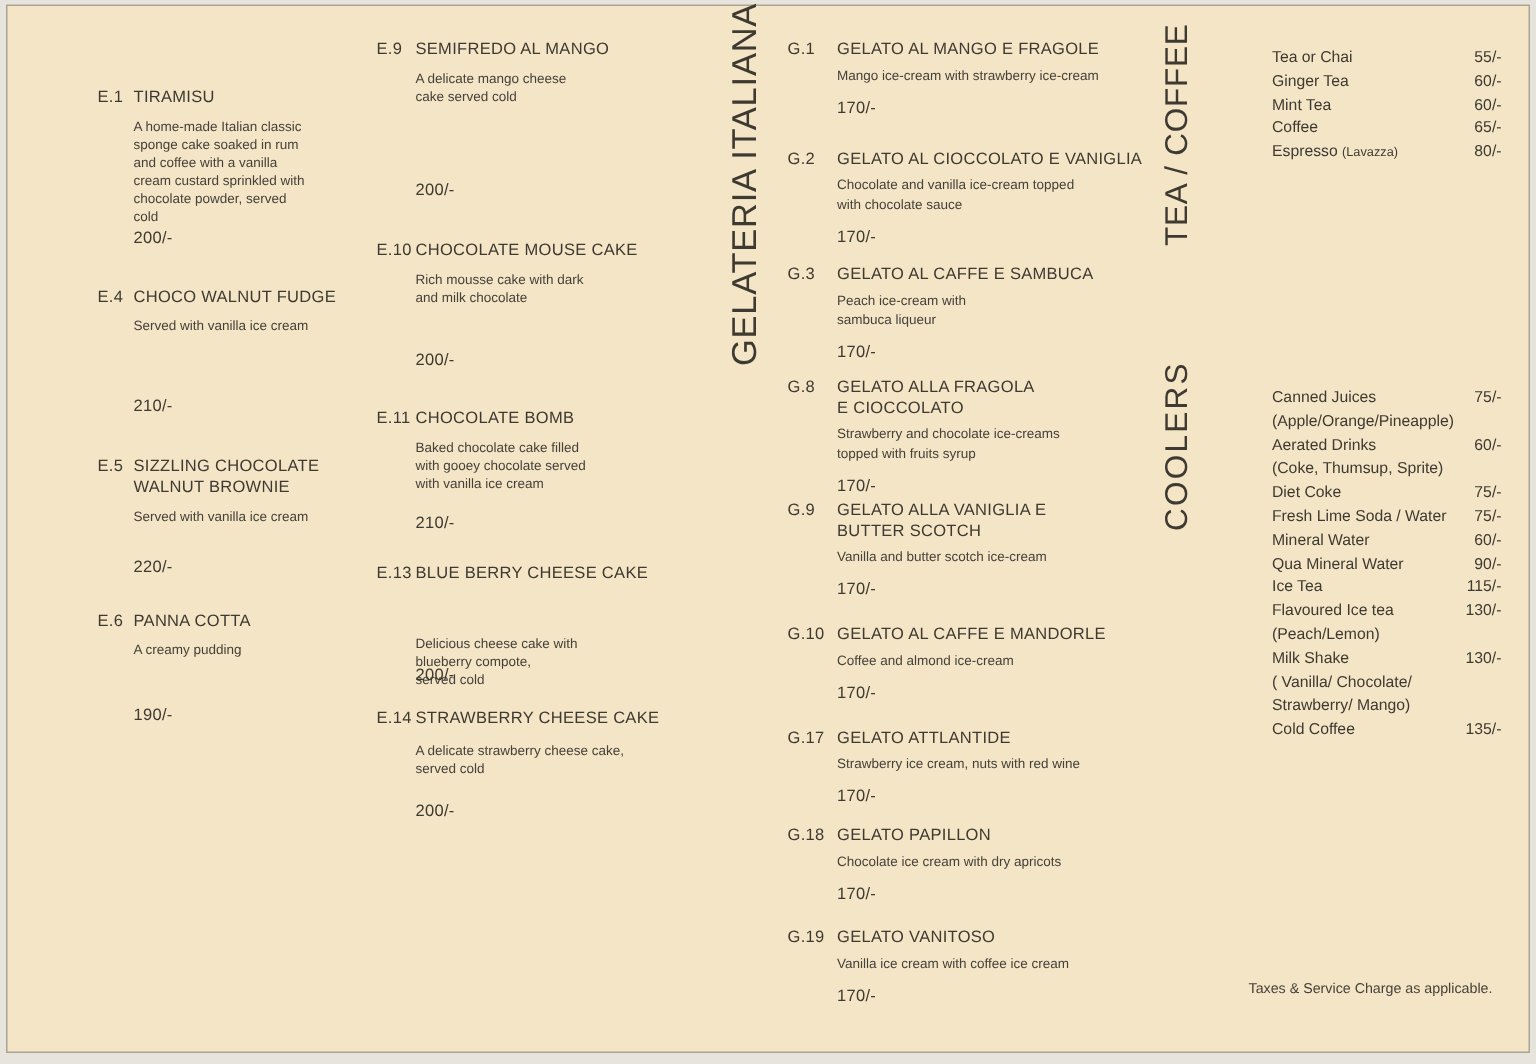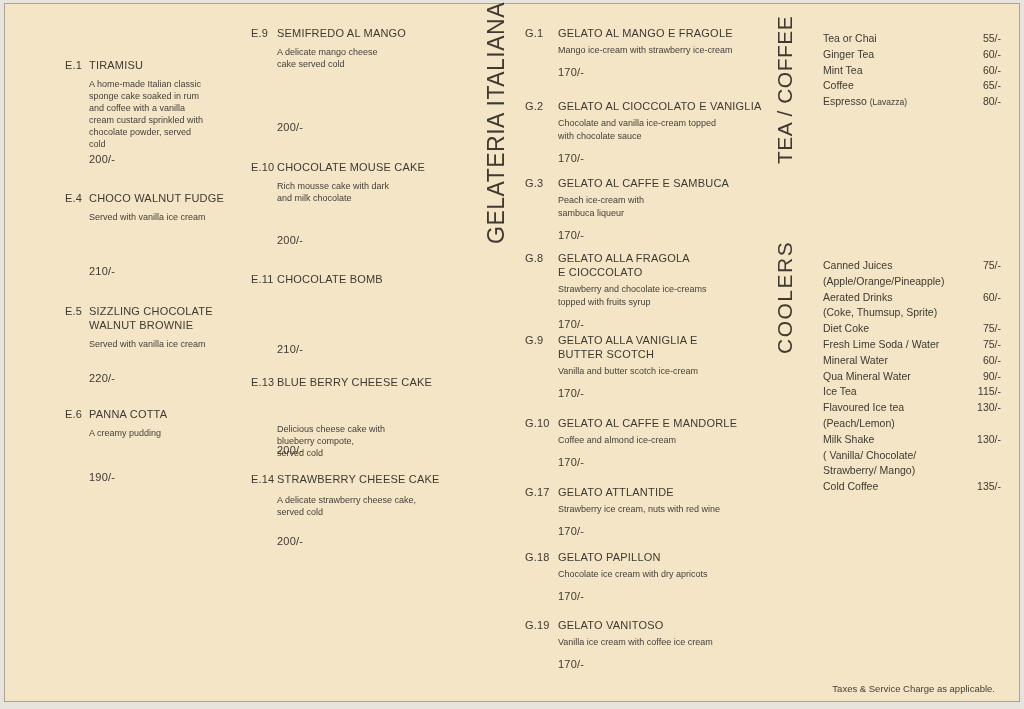--- a/index.html
+++ b/index.html
@@ -65,26 +65,26 @@
   }
   .vert-gelateria { left:478px; top:240px; font-size:23px; width:212px; }
   .vert-tea      { left:768px; top:160px; width:136px; }
   .vert-coolers  { left:768px; top:350px; width:97px; letter-spacing:1.5px; }
 
   
   .bev-list { position:absolute; left:818px; width:178px; }
   .tea-list { top:27px; }
   .coolers-list { top:254px; }
   .bev-row { display:flex; justify-content:space-between; font-size:10.5px; line-height:15.8px; }
-  .bev-row .bname { white-space:nowrap; }
+  .bev-row .bname { white-space:nowrap;margin-left:25px; }
   .bev-row .bnote { font-size:8.5px; }
   .bev-row .bprice { white-space:nowrap; }
 
   .footer {
-    position:absolute; right:24px; top:679px;
+    position:absolute; right:24px; top:650px;
     font-size:9.5px; color:#46423a;
   }
 </style>
 </head>
 <body>
 
 <div class="page">
 
   <section class="col col-1" id="col1">
       <div class="mi">
@@ -142,20 +142,23 @@
           <div class="title">CHOCOLATE MOUSE CAKE</div>
           <div class="desc">Rich mousse cake with dark
 and milk chocolate</div>
           <div class="price">200/-</div>
         </div>
       </div>
       <div class="mi">
         <span class="code">E.11</span>
         <div class="body">
           <div class="title">CHOCOLATE BOMB</div>
+          <div class="desc">Baked chocolate cake filled
+with gooey chocolate served
+with vanilla ice cream</div>
           <div class="price">210/-</div>
         </div>
       </div>
       <div class="mi">
         <span class="code">E.13</span>
         <div class="body">
           <div class="title">BLUE BERRY CHEESE CAKE</div>
           <div class="desc">Delicious cheese cake with
 blueberry compote,
 served cold</div>

